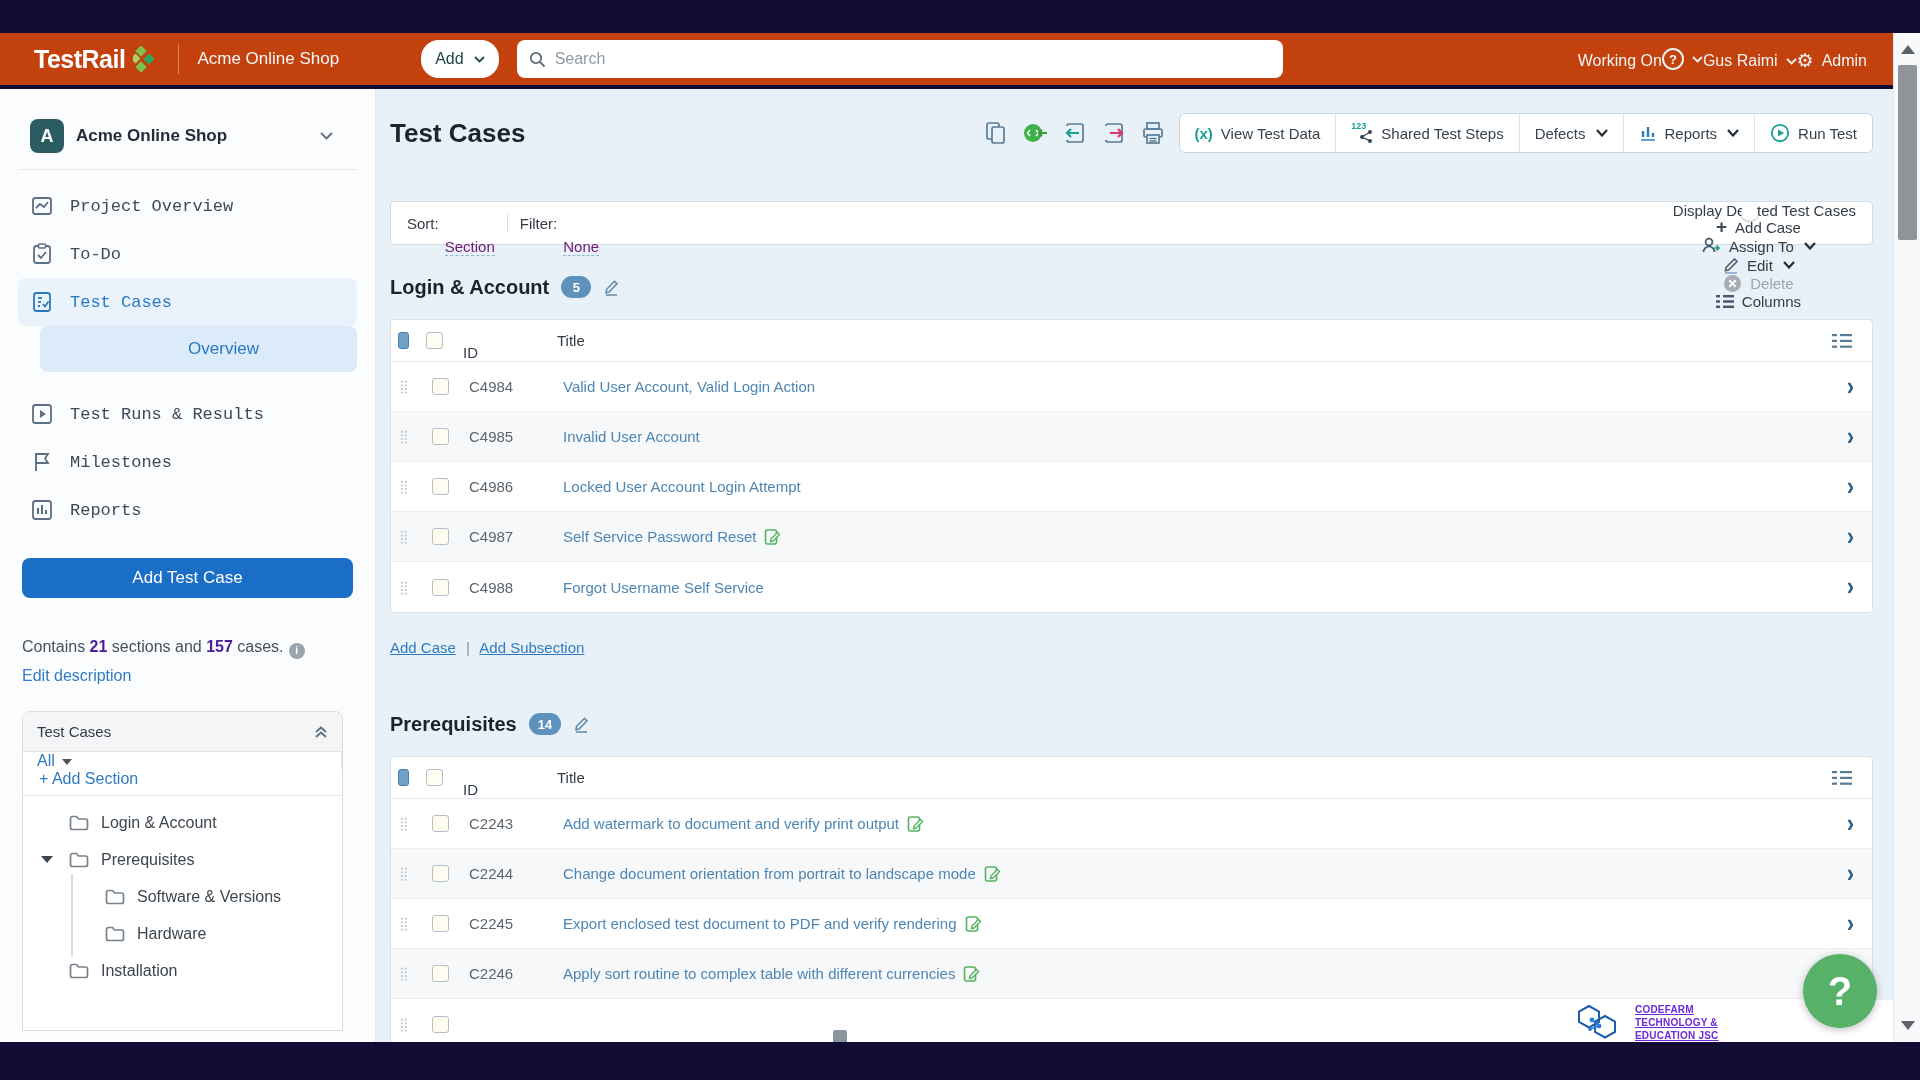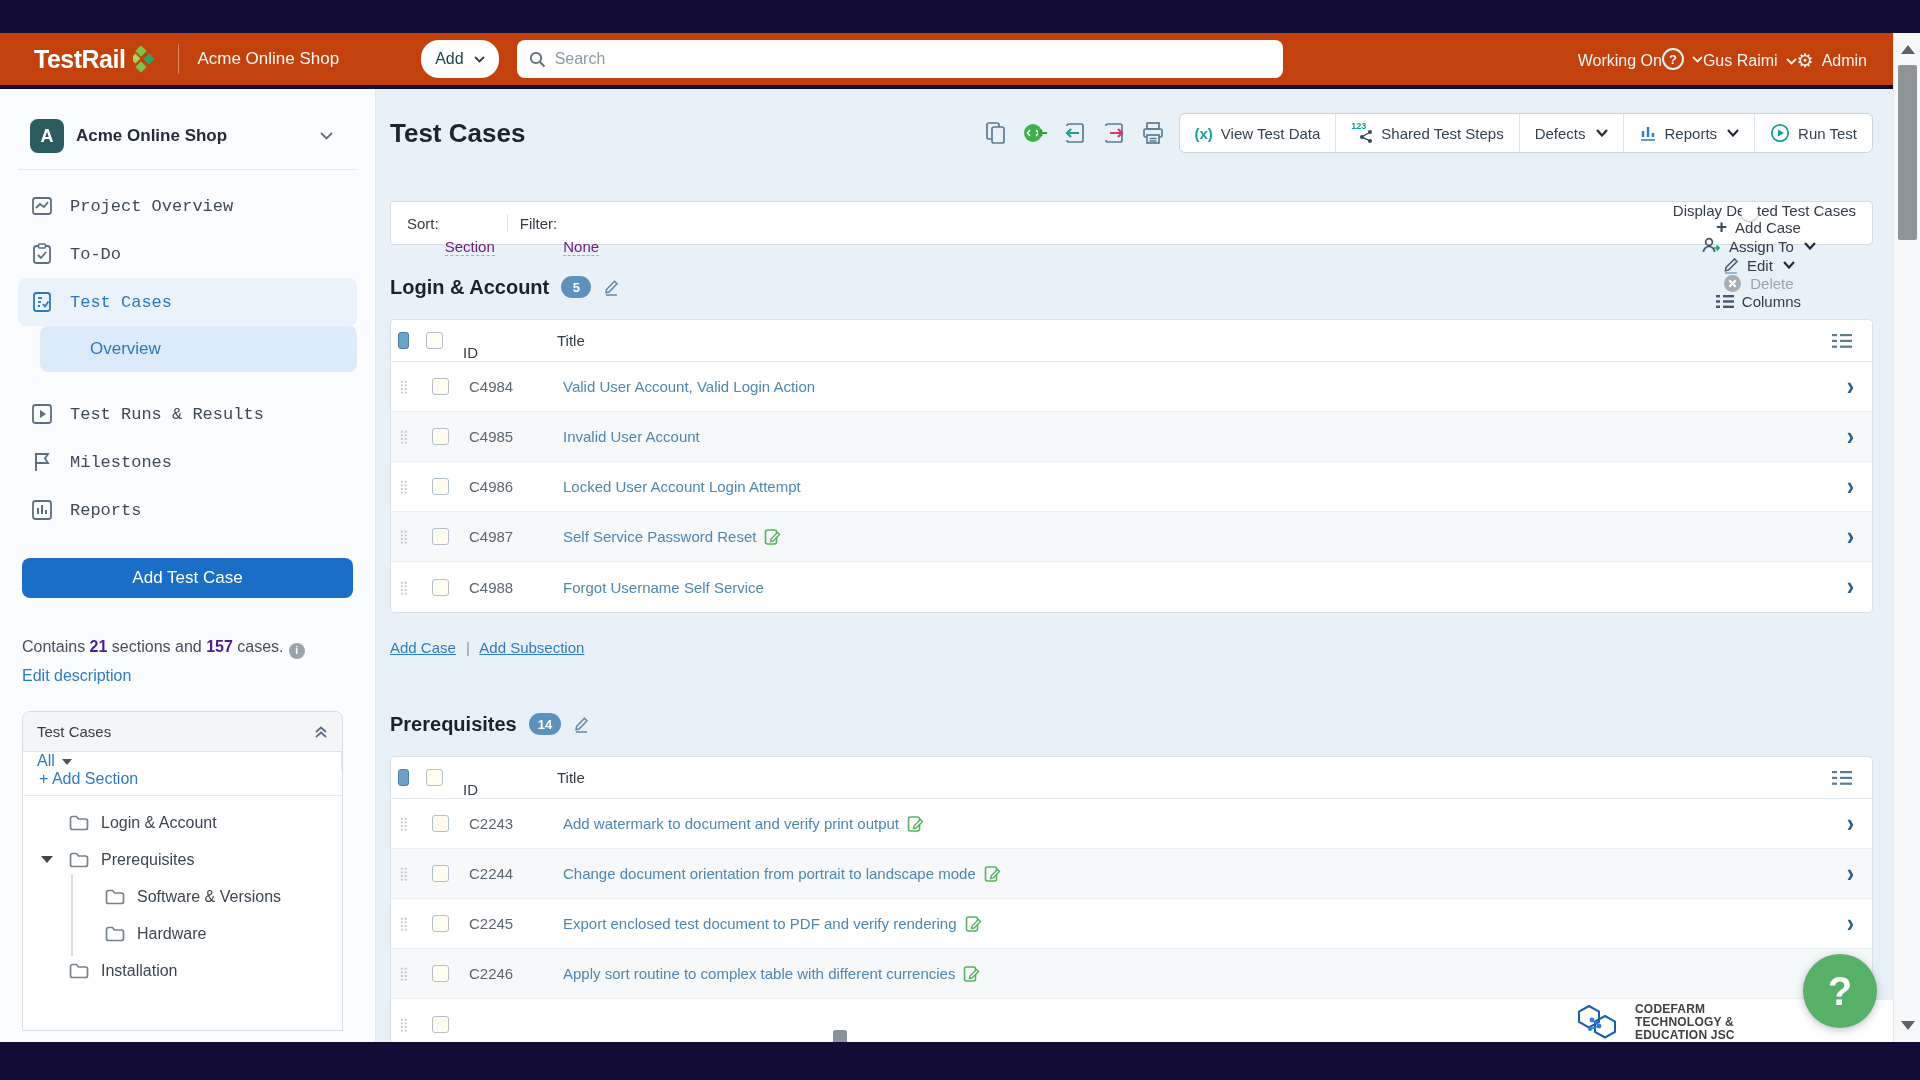--- a/index.html
+++ b/index.html
@@ -41,21 +41,21 @@
 
   
   .proj-row { display:flex; align-items:center; height:42px; }
   .avatar { width:34px; height:34px; background:#2b5c62; color:#fff; border-radius:8px; display:flex; align-items:center; justify-content:center; font-size:18px; font-weight:bold; margin-left:12px; }
   .proj-label { margin-left:12px; font-size:17px; font-weight:bold; color:#222c3a; }
   .proj-caret { margin-left:auto; margin-right:24px; }
   .side-divider { height:1px; background:#e4e9ee; margin:12px 0; }
   .nav-item { display:flex; align-items:center; height:48px; padding:0 12px; border-radius:8px; font-size:17px; color:#3f4a56; cursor:pointer;font-family:Liberation Mono, monospace; }
   .nav-item .nicon { width:24px; margin-right:16px; display:flex; justify-content:center; }
   .nav-item.active { background:#eaf2fb; color:#2a79c0; }
-  .nav-sub { display:flex; align-items:center; height:46px; margin-left:22px; background:#dcebf9; border-radius:8px; color:#2a79c0; font-size:17px; padding-left:50px; cursor:pointer; }
+  .nav-sub { display:flex; align-items:center; height:46px; margin-left:22px; background:#dcebf9; border-radius:8px; color:#2a79c0; font-size:17px; padding-left:50px; cursor:pointer;justify-content:center; }
   .nav-gap { height:18px; }
   .add-case-btn { margin:24px 4px 0 4px; height:40px; background:#1a6ec5; color:#fff; border:none; border-radius:8px; font-size:17px; font-family:inherit; width:calc(100% - 8px); cursor:pointer; }
   .summary { margin-top:36px; padding:0 4px; font-size:16px; color:#44505c; line-height:25px; }
   .summary b { color:#4c1d95; }
   .info-dot { display:inline-flex; width:16px; height:16px; background:#9aa4ac; color:#fff; border-radius:50%; font-size:10px; font-weight:bold; align-items:center; justify-content:center; vertical-align:-2px; margin-left:5px; }
   .edit-desc { margin-top:8px; padding:0 4px; font-size:16px; color:#2e7bc1; cursor:pointer; }
 
   .tree-panel { margin:26px 14px 0 4px; border:1px solid #d7dce1; border-radius:8px 8px 0 0; background:#fff; height:320px; overflow:hidden; }
   .tree-head { height:40px; background:#f4f5f6; border-bottom:1px solid #dfe3e7; display:flex; align-items:center; padding:0 14px; font-size:15px; color:#333c46; }
   .tree-sub { height:44px; border-bottom:1px solid #e6eaee; display:flex; align-items:stretch; font-size:16px;flex-direction:column; }
@@ -121,21 +121,21 @@
   .trow.partial .cell-id, .trow.partial .title-link { visibility:hidden; }
   .trow.partial .ph-box { display:block; }
   .ph-box { display:none; width:14px; height:14px; background:#8a949e; border-radius:2px; margin-left:270px; margin-top:26px; }
 
   .add-links { margin-top:26px; font-size:15px; }
   .add-links a { color:#2e7bc1; text-decoration:underline; cursor:pointer; }
   .add-links .sep { color:#8796a3; margin:0 6px; text-decoration:none; }
 
   
   .brand { position:absolute; left:1189px; top:911px; width:330px; height:44px; background:#fff; display:flex; align-items:center; padding-left:10px; gap:14px; }
-  .brand-text { font-size:12px; font-weight:bold; color:#404040; line-height:13px; letter-spacing:.2px; }
+  .brand-text { font-size:10px; font-weight:bold; color:#6d28d9; line-height:13px; letter-spacing:.2px;text-decoration:underline; }
   .fab { position:absolute; left:1427px; top:865px; width:74px; height:74px; background:#57b168; border-radius:50%; display:flex; align-items:center; justify-content:center; color:#fff; font-size:40px; font-weight:bold; box-shadow:0 2px 8px rgba(0,0,0,.25); cursor:pointer; }
 
   svg { display:block; }
 </style>
 </head>
 <body>
 
 <div class="stage">
 
   <div class="header">

